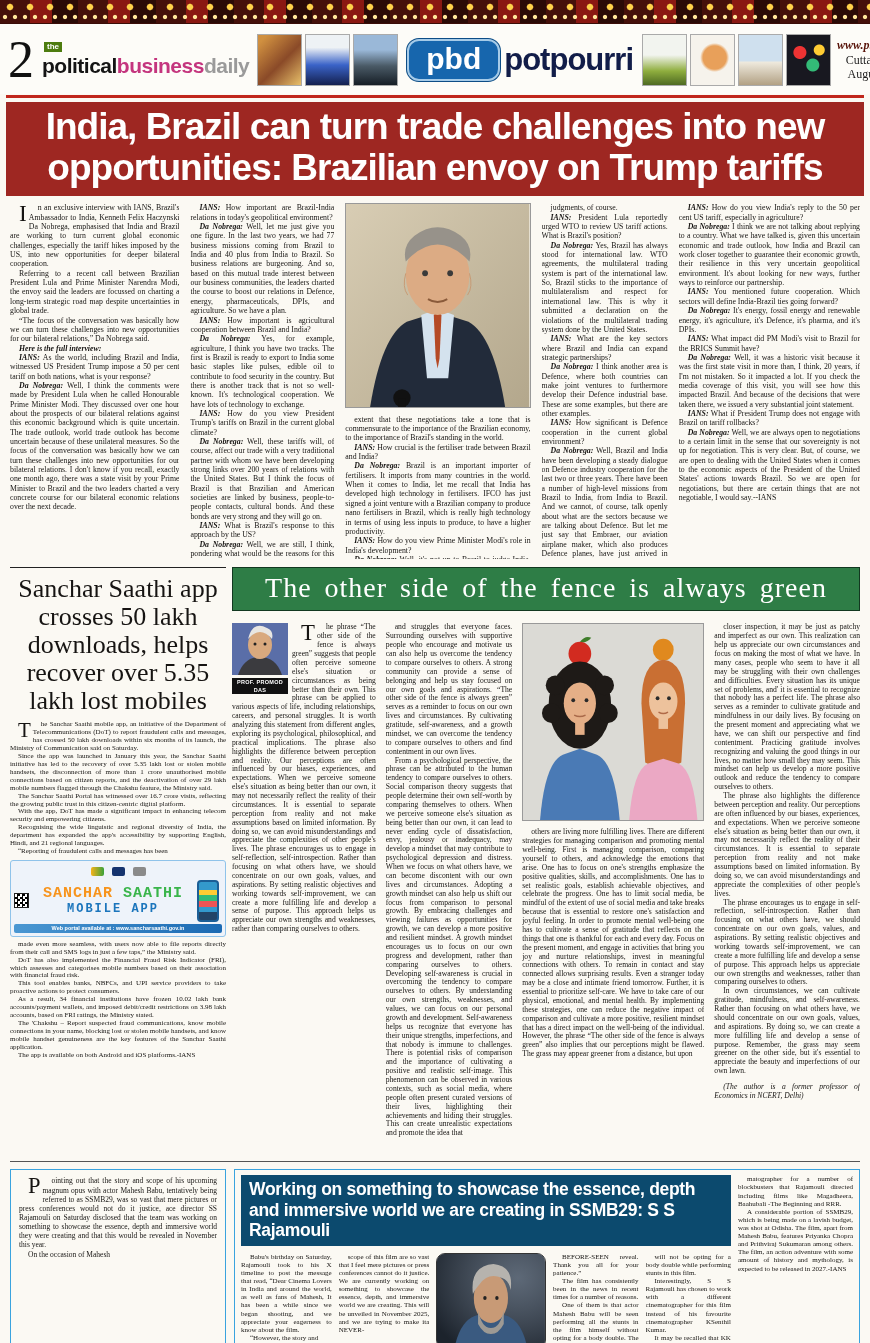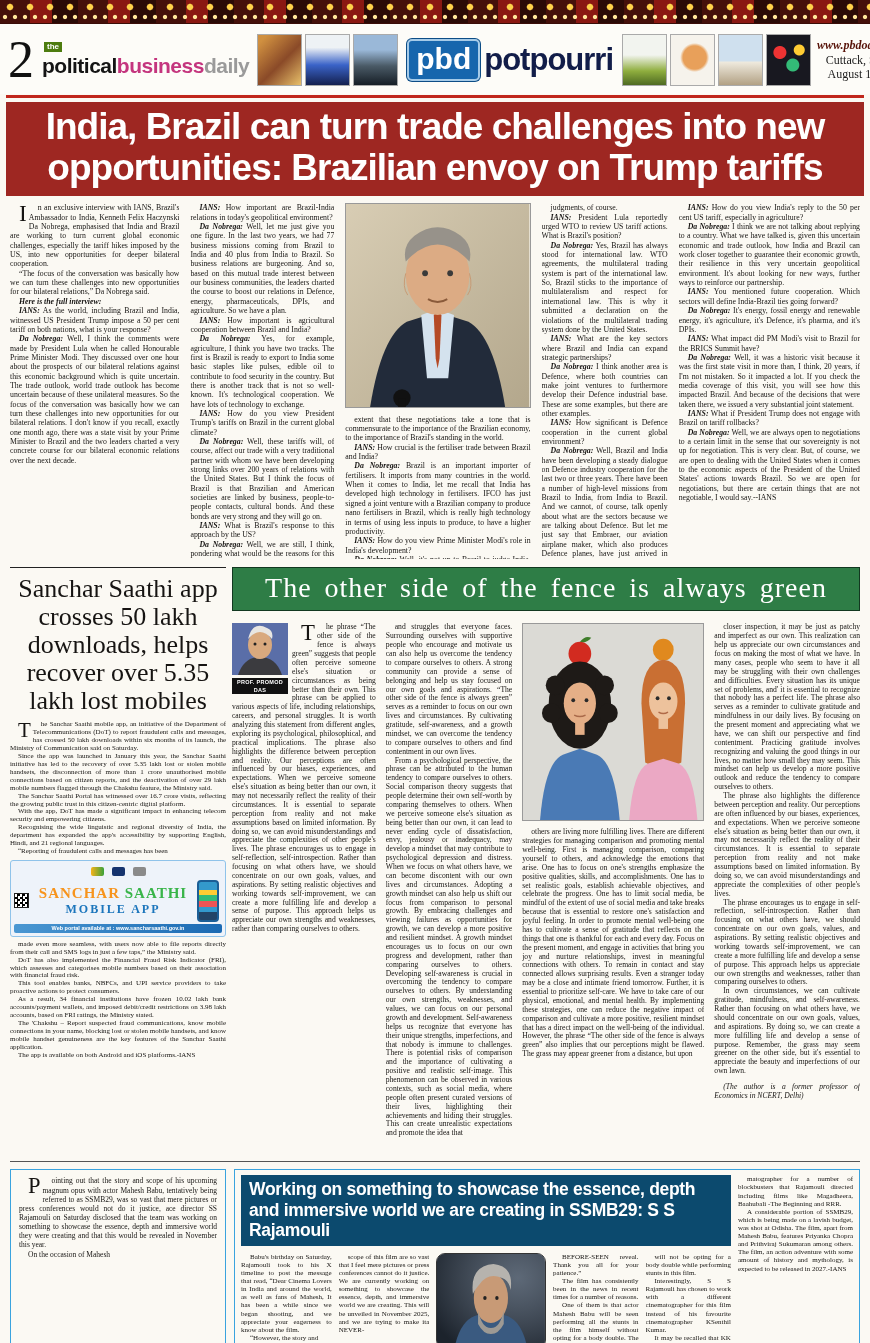--- a/index.html
+++ b/index.html
@@ -34,21 +34,21 @@
   .t-moto  { background:linear-gradient(180deg,#eef2f5 25%,#3a63c8 60%,#14204e); }
   .t-mount { background:linear-gradient(180deg,#9ab8d8 30%,#4a5a66 62%,#161e26); }
   .t-plant { background:linear-gradient(180deg,#f2f4ef 40%,#8fae3e 72%,#4e6a22); }
   .t-palm  { background:radial-gradient(circle at 55% 45%, #e8a05a 32%, #f6f3ec 40%); }
   .t-taj   { background:linear-gradient(180deg,#cfe0ee 52%,#efeade 54%,#b2a184); }
   .t-balls { background:radial-gradient(circle at 30% 35%, #e33 6px, rgba(0,0,0,0) 7px),
              radial-gradient(circle at 60% 60%, #3b7 6px, rgba(0,0,0,0) 7px),
              radial-gradient(circle at 75% 30%, #fc3 5px, rgba(0,0,0,0) 6px), #181820; }
   .pbd-logo { display:flex; align-items:center; gap:4px; margin:0 6px; }
   .pbd-box { background:#1766ad; color:#fff; font:bold 30px/30px "Liberation Sans",sans-serif;
-    padding:3px 7px 5px; border:2px solid #a6cbe8; border-radius:5px; box-shadow:0 0 0 1px #0d4d86; }
+    padding:3px 17px 5px; border:2px solid #a6cbe8; border-radius:12px; box-shadow:0 0 0 1px #0d4d86; }
   .potpourri { font:bold 31px "Liberation Sans",sans-serif; color:#121d49; letter-spacing:-1px; }
   .dateline { text-align:right; margin-left:6px; white-space:nowrap; }
   .dateline .site { font:bold italic 12px "Liberation Serif",serif; color:#571208; display:block; }
   .dateline span { display:block; font-size:12px; line-height:14px; color:#1c1c1c; }
   .red-rule { height:3px; background:#c0271c; margin:1px 6px 0; }
 
   
   .lead-head { background:#9e2722; color:#fff; text-align:center; margin:4px 6px 0; padding:5px 4px 8px;
     font:bold 37px/1.1 "Liberation Sans",sans-serif; letter-spacing:-1px; }
   .news p { margin:0; text-indent:9px; text-align:justify; }
@@ -67,21 +67,21 @@
   .news-sm p { margin:0; text-indent:8px; text-align:justify; }
   .banner { border:1px solid #8fc3ea; background:#eef3fa; border-radius:3px; margin:4px 0; padding:3px; }
   .banner-top { display:flex; justify-content:center; gap:8px; align-items:center; height:16px; }
   .qr { width:15px; height:15px; border:1.5px solid #222;
     background:conic-gradient(#000 0 25%, #fff 0 50%, #000 0 75%, #fff 0) 0 0/5px 5px; }
   .mini-logo { width:13px; height:9px; border-radius:2px; }
   .ml1 { background:linear-gradient(90deg,#f7b21a,#3aa13a); }
   .ml2 { background:#15336e; }
   .ml3 { background:#8a8a8a; }
   .banner-mid { display:flex; align-items:center; }
-  .banner-titles { flex:1; text-align:center; font-family:Liberation Serif, serif; }
+  .banner-titles { flex:1; text-align:center; font-family:Liberation Mono, monospace; }
   .bt1 { font-weight:bold; font-size:15px; letter-spacing:1px; }
   .bt1 .w1 { color:#f7941d; } .bt1 .w2 { color:#39b54a; }
   .bt2 { font-weight:bold; font-size:12px; color:#1b75bc; letter-spacing:2px; }
   .phone { width:22px; height:42px; border-radius:4px; background:
     linear-gradient(180deg,#39c 0 20%, #fc3 0 35%, #3b7 0 50%, #e55 0 65%, #39c 0 80%, #246 0);
     border:2px solid #1b5e96; margin-right:3px; }
   .banner-foot { margin-top:2px; background:linear-gradient(90deg,#4a97d2,#1b6ab3); color:#fff;
     font:bold 5.5px/9px "Liberation Sans",sans-serif; text-align:center; border-radius:2px; }
 
   .fence { flex:1; overflow:hidden; }
@@ -140,20 +140,21 @@
     <span>August 10, 2025</span>
   </div>
 </div>
 <div class="red-rule"></div>
 
 <div class="lead-head">India, Brazil can turn trade challenges into new opportunities: Brazilian envoy on Trump tariffs</div>
 
 <div class="lead-grid news">
   <div>
       <p class="dc">In an exclusive interview with IANS, Brazil's Ambassador to India, Kenneth Felix Haczynski Da Nobrega, emphasised that India and Brazil are working to turn current global economic challenges, especially the tariff hikes imposed by the US, into new opportunities for deeper bilateral cooperation.</p>
+      <p>Referring to a recent call between Brazilian President Lula and Prime Minister Narendra Modi, the envoy said the leaders are focussed on charting a long-term strategic road map despite uncertainties in global trade.</p>
       <p>“The focus of the conversation was basically how we can turn these challenges into new opportunities for our bilateral relations,” Da Nobrega said.</p>
       <p><span class="lead-in">Here is the full interview:</span> </p>
       <p><span class="lead-in">IANS:</span> As the world, including Brazil and India, witnessed US President Trump impose a 50 per cent tariff on both nations, what is your response?</p>
       <p><span class="lead-in">Da Nobrega:</span> Well, I think the comments were made by President Lula when he called Honourable Prime Minister Modi. They discussed over one hour about the prospects of our bilateral relations against this economic background which is quite uncertain. The trade outlook, world trade outlook has become uncertain because of these unilateral measures. So the focus of the conversation was basically how we can turn these challenges into new opportunities for our bilateral relations. I don't know if you recall, exactly one month ago, there was a state visit by your Prime Minister to Brazil and the two leaders charted a very concrete course for our bilateral economic relations over the next decade.</p>
     </div>
   <div>
       <p><span class="lead-in">IANS:</span> How important are Brazil-India relations in today's geopolitical environment?</p>
       <p><span class="lead-in">Da Nobrega:</span> Well, let me just give you one figure. In the last two years, we had 77 business missions coming from Brazil to India and 40 plus from India to Brazil. So business relations are burgeoning. And so, based on this mutual trade interest between our business communities, the leaders charted the course to boost our relations in Defence, energy, pharmaceuticals, DPIs, and agriculture. So we have a plan.</p>
       <p><span class="lead-in">IANS:</span> How important is agricultural cooperation between Brazil and India?</p>
       <p><span class="lead-in">Da Nobrega:</span> Yes, for example, agriculture, I think you have two tracks. The first is Brazil is ready to export to India some basic staples like pulses, edible oil to contribute to food security in the country. But there is another track that is not so well-known. It's technological cooperation. We have lots of technology to exchange.</p>

